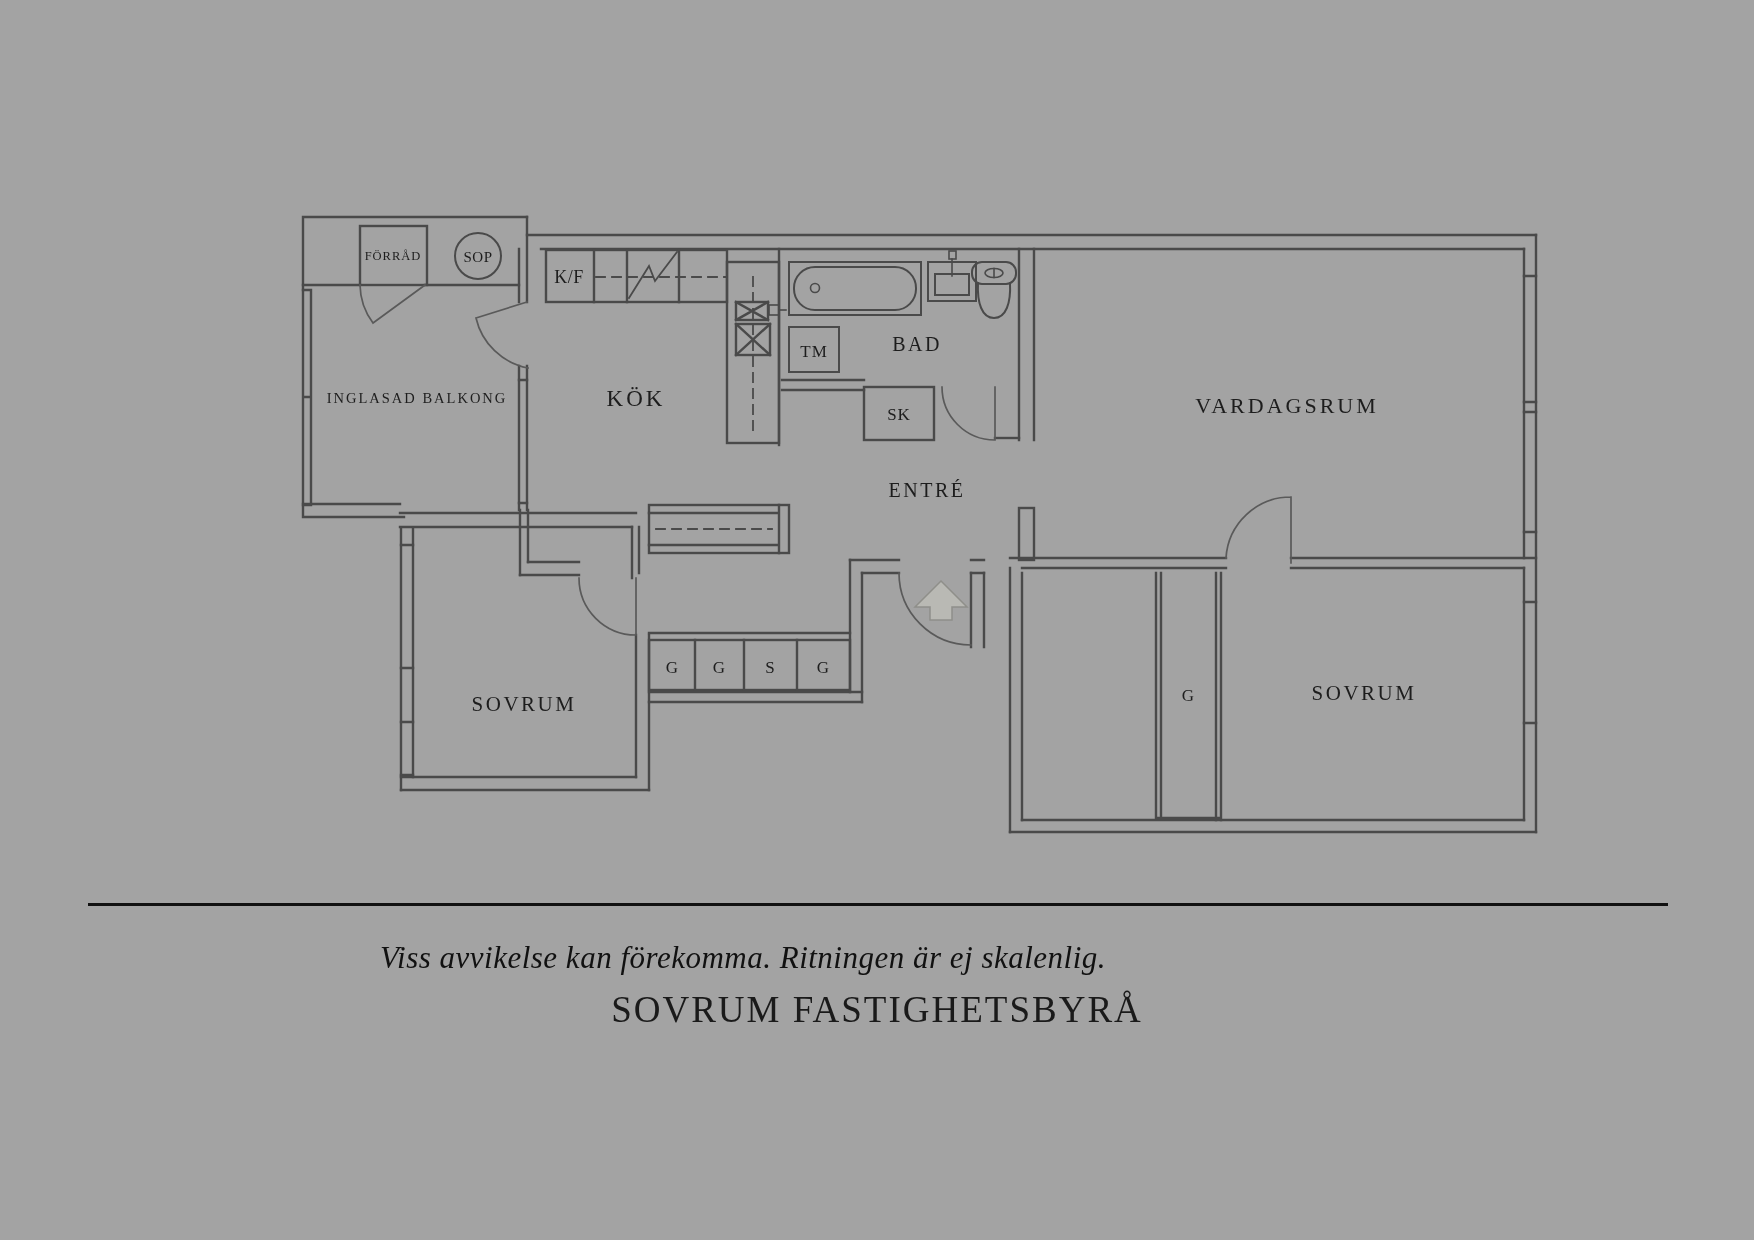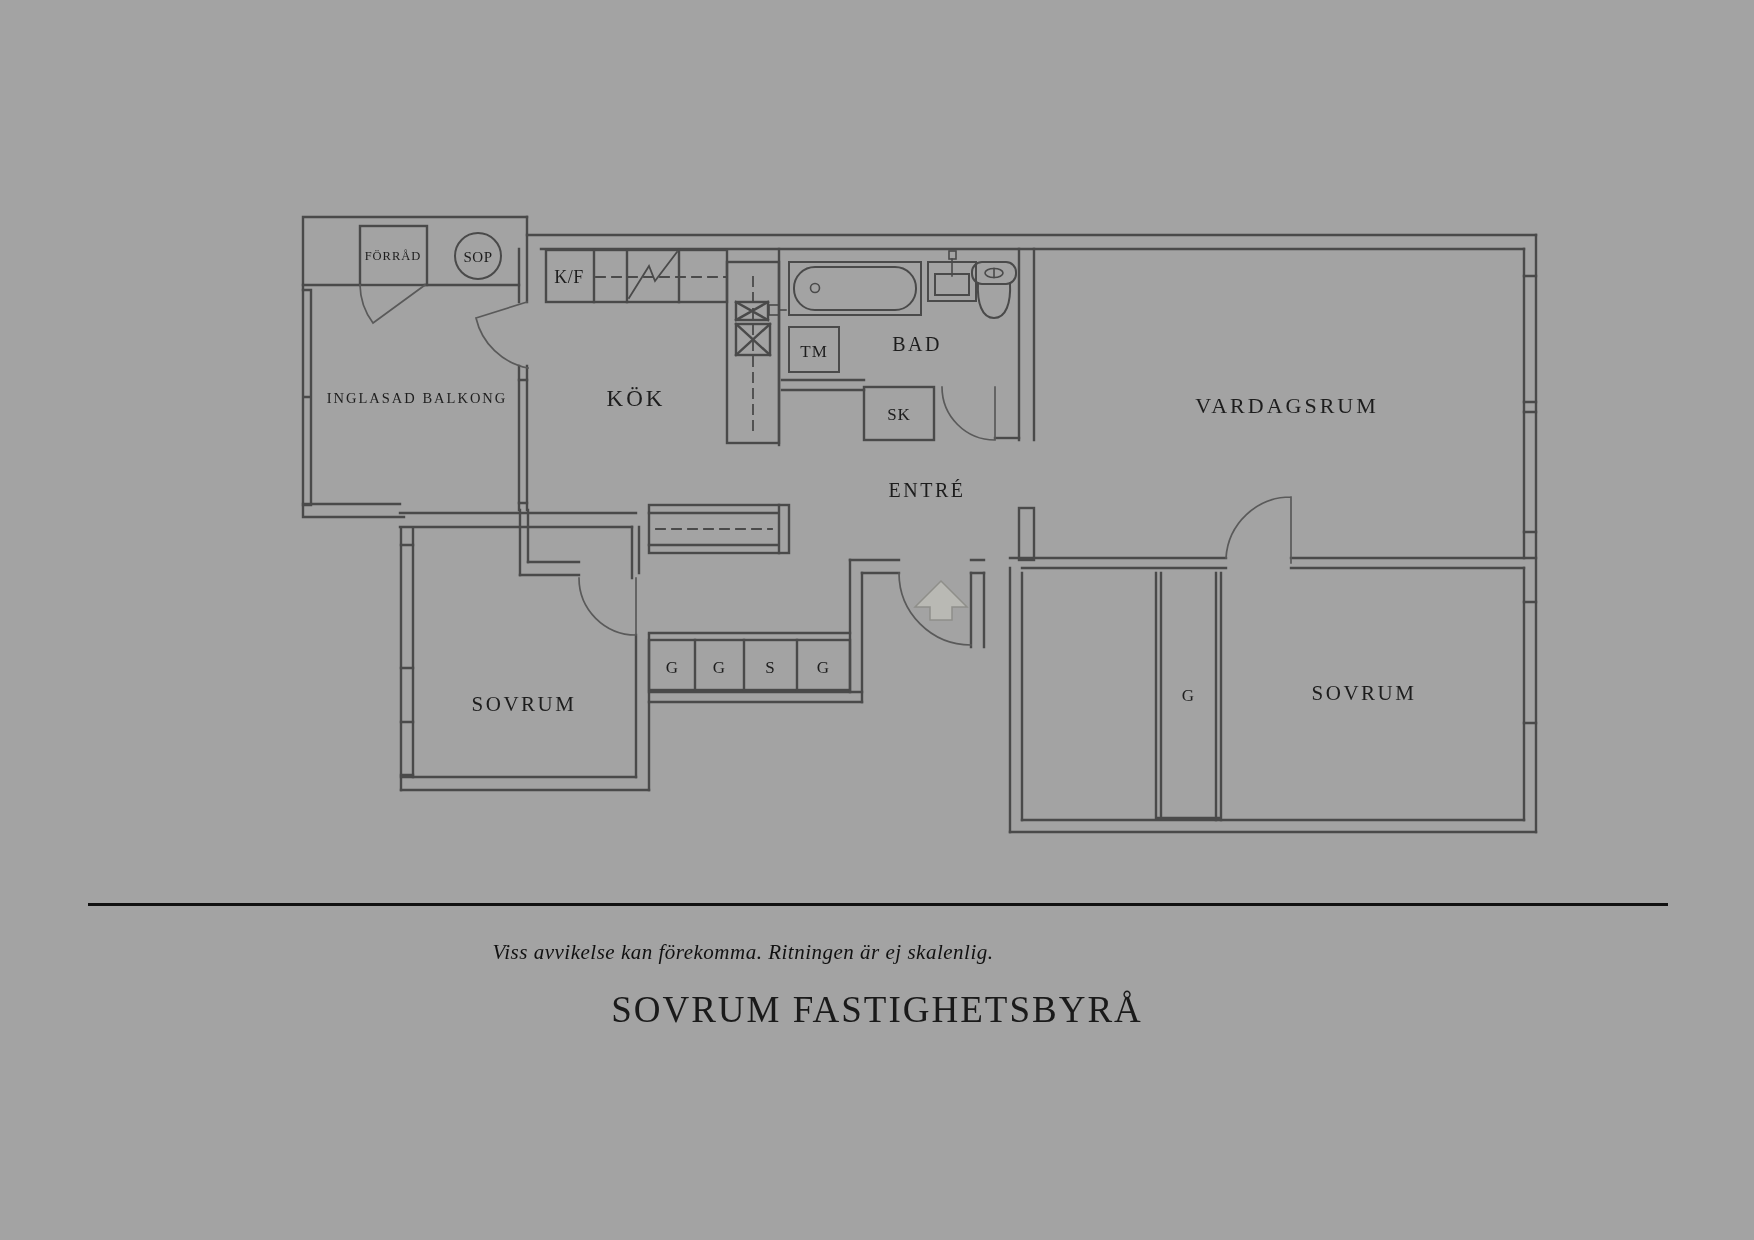--- a/index.html
+++ b/index.html
@@ -1,21 +1,21 @@
 <!DOCTYPE html>
 <html><head>
 <meta charset="utf-8">
 <style>
   html,body{margin:0;padding:0;background:#ffffff;}
   .page{position:relative;width:1754px;height:1240px;background:#a3a3a3;overflow:hidden;
         font-family:"Liberation Serif","DejaVu Serif",serif;padding-left:44px;}
   svg text{fill:#1d1d1d;}
   .room-label{font-family:"Liberation Serif","DejaVu Serif",serif;}
   .footer-disclaimer{position:absolute;left:0;top:940px;width:1486px;text-align:center;
-        font-style:italic;font-size:21px;color:#111;letter-spacing:.5px;}
+        font-style:italic;font-size:31px;color:#111;letter-spacing:.5px;}
   .footer-brand{position:absolute;left:0;top:988px;width:1754px;text-align:center;
         font-size:37px;color:#1a1a1a;letter-spacing:2px;}
   .footer-rule{position:absolute;left:88px;top:903px;width:1580px;height:3px;background:#111;}
 </style>
 </head>
 <body>
 
 <div class="page">
 
   <svg width="1754" height="1240" viewBox="0 0 1754 1240" fill="none" stroke-linecap="square">

